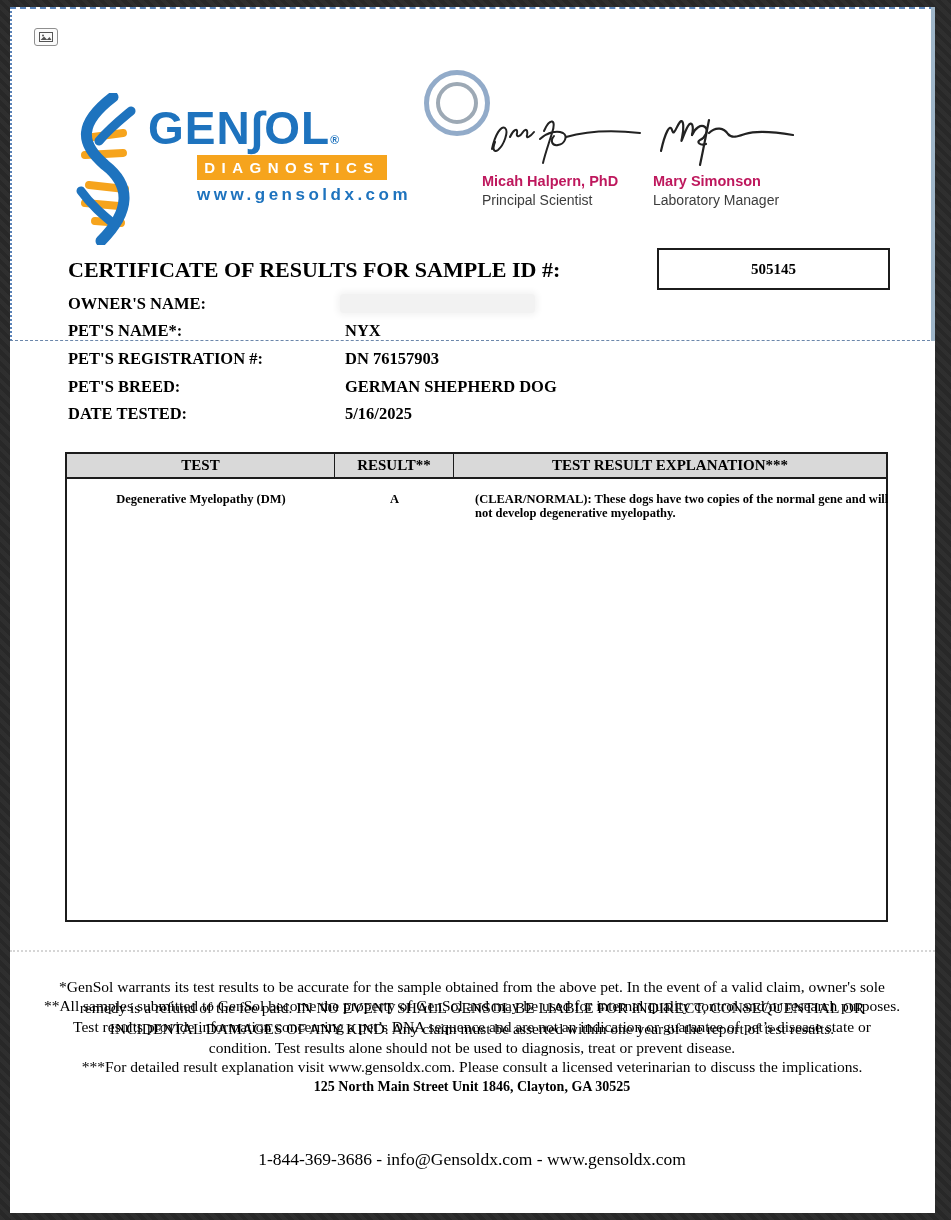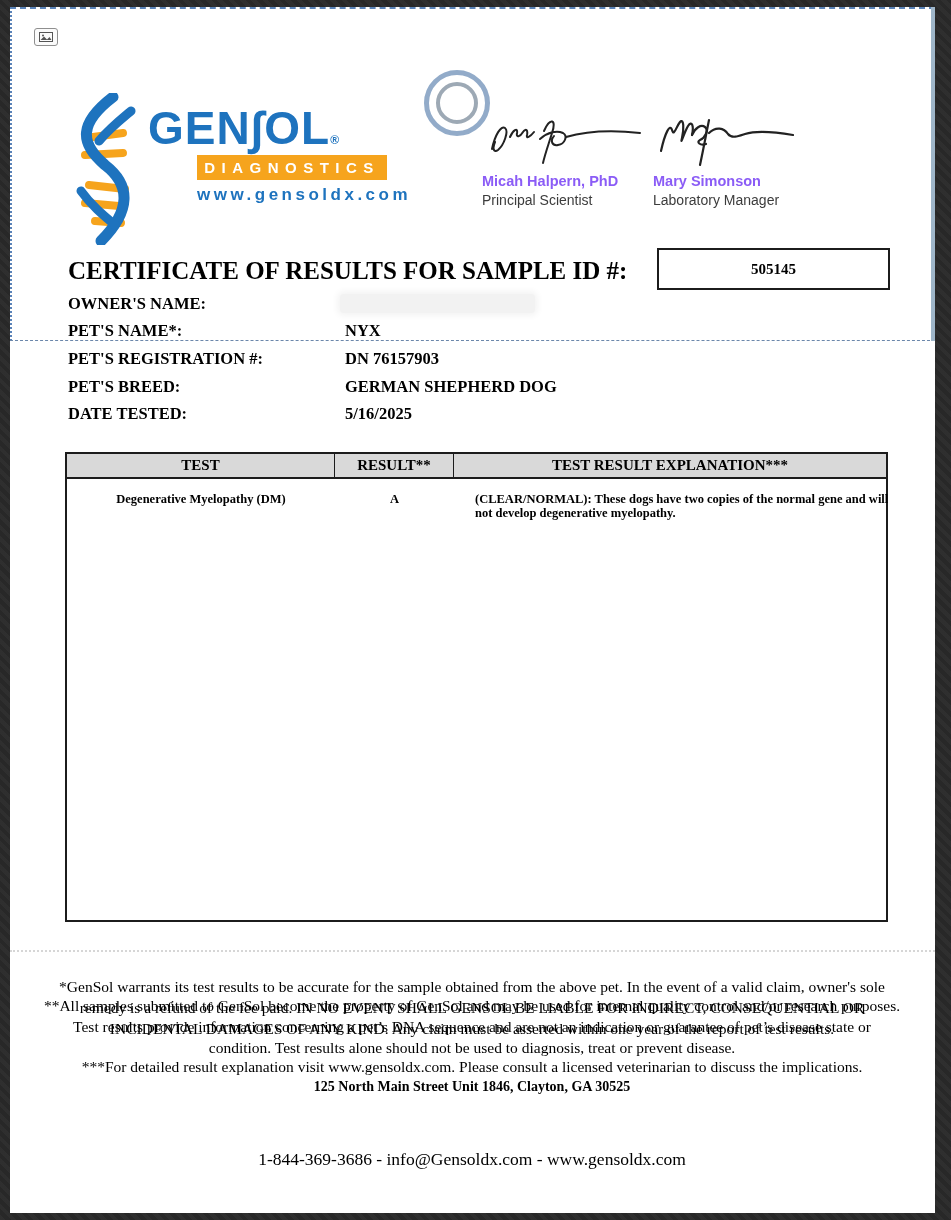--- a/index.html
+++ b/index.html
@@ -39,25 +39,25 @@
   .logo-site{position:absolute;left:124px;top:92px;width:190px;text-align:center;color:#1e73be;
     font-family:"Liberation Sans",sans-serif;font-weight:bold;font-size:17px;letter-spacing:3.5px;}
 
   
   .seal{position:absolute;left:414px;top:63px;width:56px;height:56px;border-radius:50%;
     border:5px solid #87a3c4;opacity:.9;display:flex;align-items:center;justify-content:center;}
   .seal-inner{width:34px;height:34px;border-radius:50%;border:4px solid #93a0ad;}
 
   
   .signatory{position:absolute;font-family:"Liberation Sans",sans-serif;}
-  .sig-name{font-weight:bold;font-size:14.5px;color:#8b5cf6;}
+  .sig-name{font-weight:bold;font-size:14.5px;color:#be185d;}
   .sig-title{font-size:14px;color:#3c3c3c;margin-top:3px;}
 
   
-  .cert-title{position:absolute;left:58px;top:250px;font-weight:bold;font-size:25px;color:#000;}
+  .cert-title{position:absolute;left:58px;top:250px;font-weight:bold;font-size:22px;color:#000;}
   .id-box{position:absolute;left:647px;top:241px;width:229px;height:38px;border:2px solid #1c1c1c;
     display:flex;align-items:center;justify-content:center;font-weight:bold;font-size:15px;}
 
   
   .field-row{position:absolute;left:58px;width:820px;height:22px;font-weight:bold;font-size:16.5px;color:#000;}
   .field-row .lab{position:absolute;left:0;}
   .field-row .val{position:absolute;left:277px;}
   .blur-blob{position:absolute;left:272px;top:0px;width:195px;height:19px;background:#f2f2f2;
     border-radius:4px;box-shadow:0 0 6px 3px #f4f4f4;}
 

